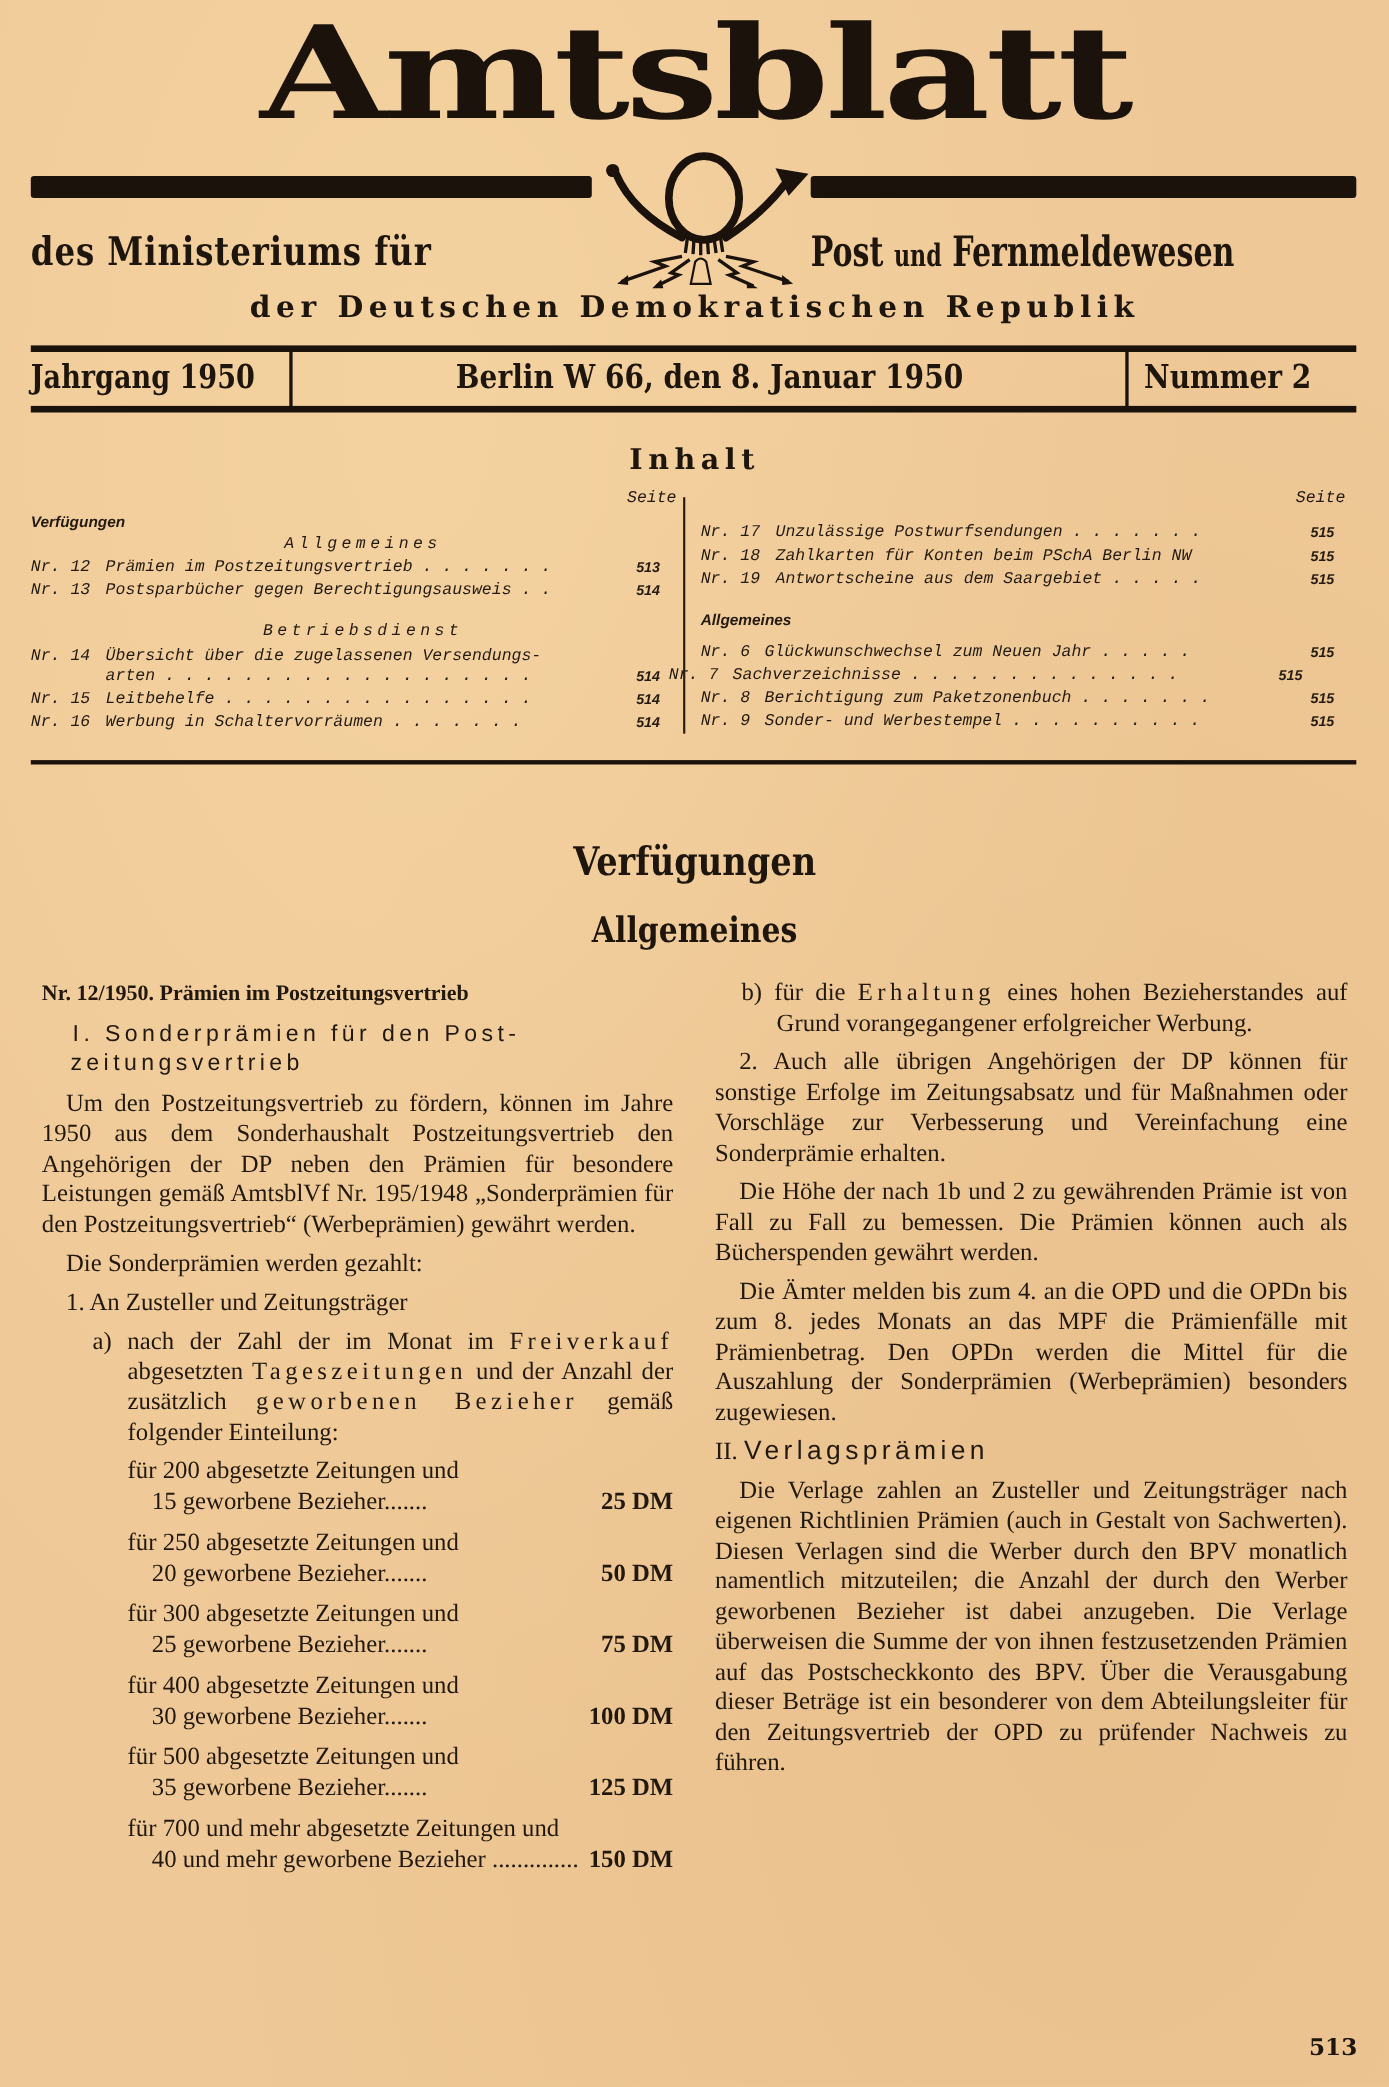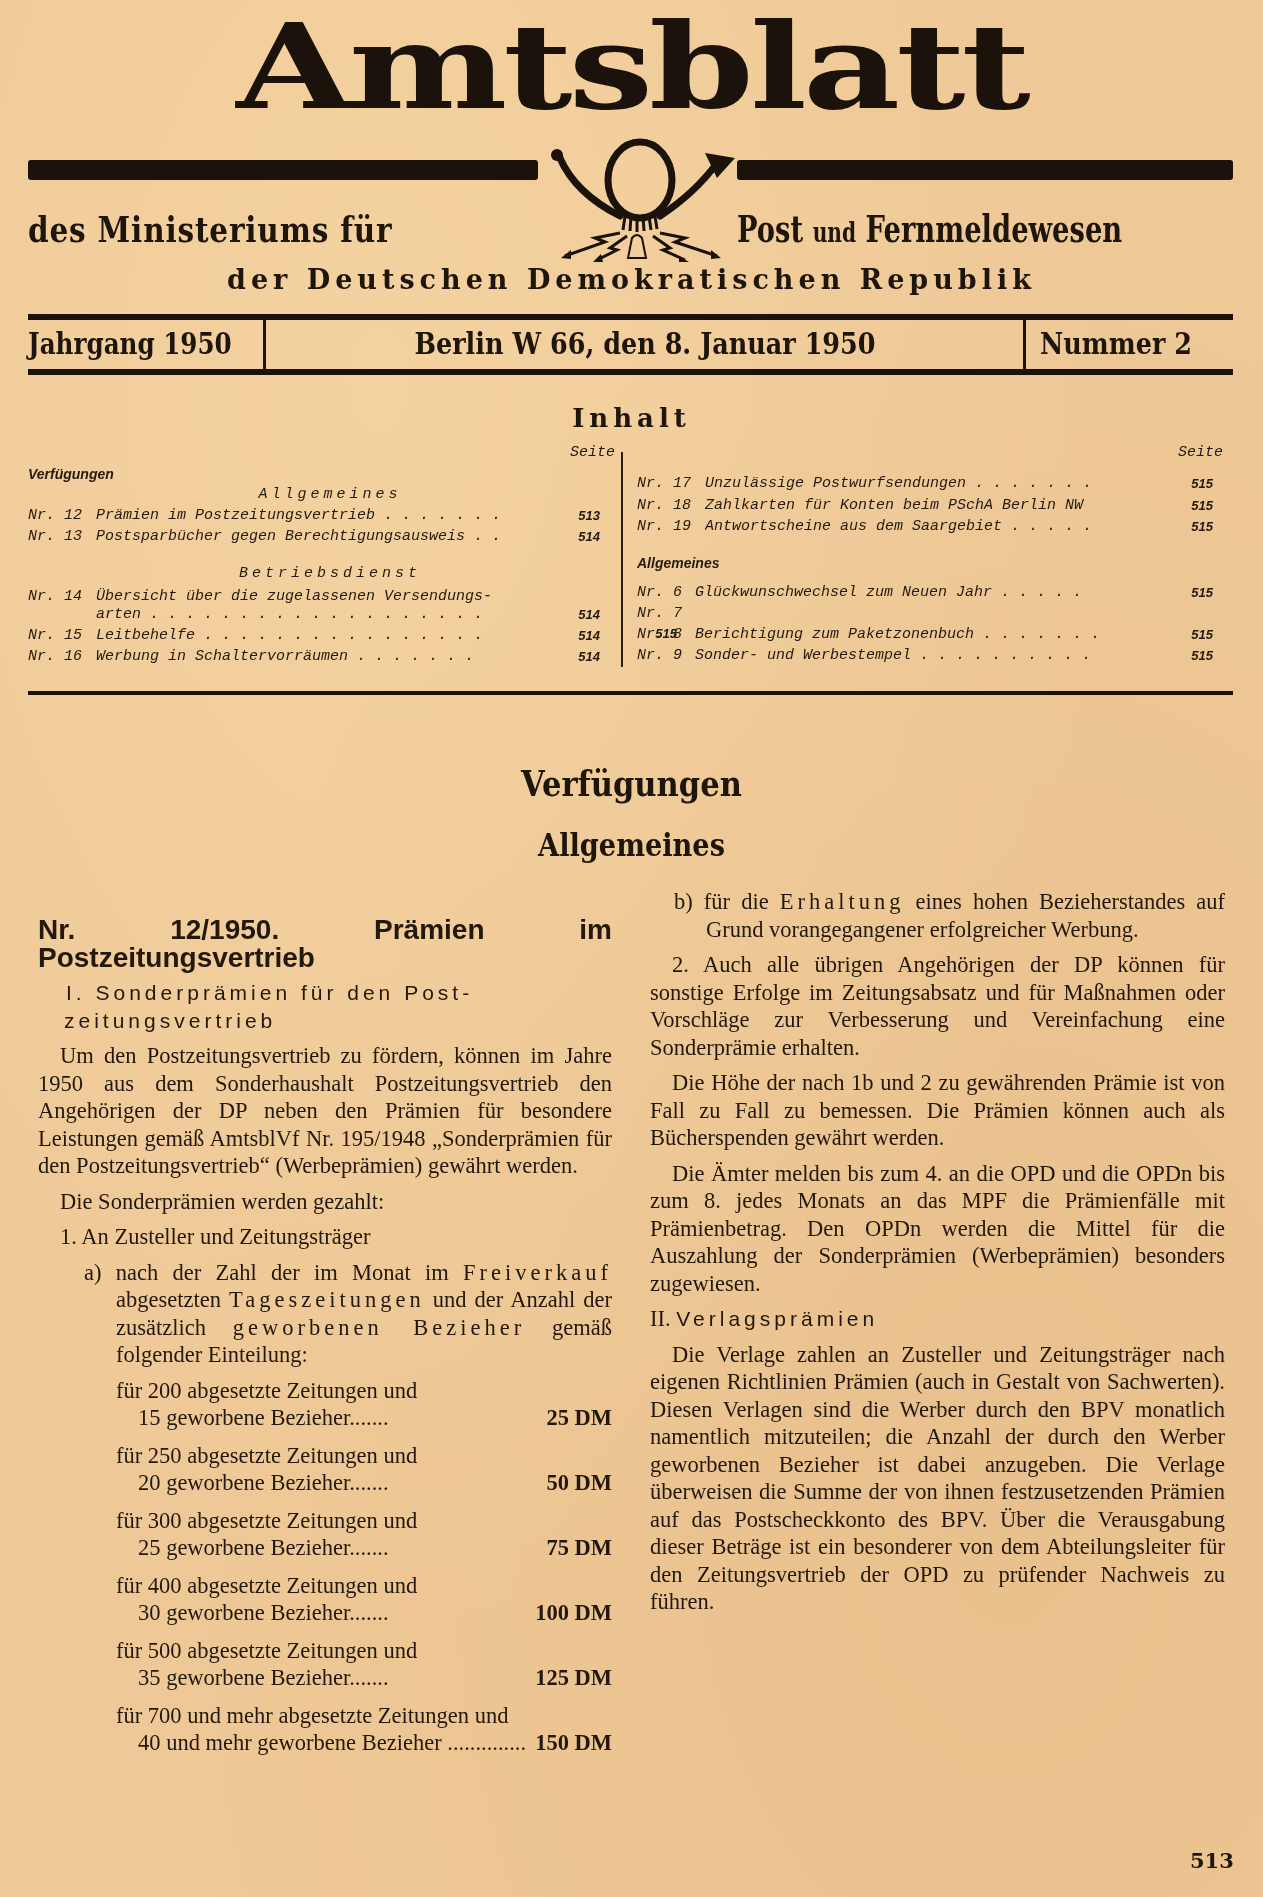--- a/index.html
+++ b/index.html
@@ -185,21 +185,21 @@
     <span class="nr">Nr. 19</span>
     <span class="ttl">Antwortscheine aus dem Saargebiet . . . . .</span>
     <span class="pg">515</span>
   </div>
   <div class="abs head" style="left:637px; top:555px;">Allgemeines</div>
   <div class="toc-row" style="left:637px; top:583px; width:576px;">
     <span class="nr" style="width:58px">Nr. 6</span>
     <span class="ttl">Glückwunschwechsel zum Neuen Jahr . . . . .</span>
     <span class="pg">515</span>
   </div>
-  <div class="toc-row" style="left:637px; top:604px; width:576px;flex-direction:column;">
+  <div class="toc-row" style="left:608px; top:604px; width:576px;">
     <span class="nr" style="width:58px">Nr. 7</span>
     <span class="ttl">Sachverzeichnisse . . . . . . . . . . . . . .</span>
     <span class="pg">515</span>
   </div>
   <div class="toc-row" style="left:637px; top:625px; width:576px;">
     <span class="nr" style="width:58px">Nr. 8</span>
     <span class="ttl">Berichtigung zum Paketzonenbuch . . . . . . .</span>
     <span class="pg">515</span>
   </div>
   <div class="toc-row" style="left:637px; top:646px; width:576px;">
@@ -207,21 +207,21 @@
     <span class="ttl">Sonder- und Werbestempel . . . . . . . . . .</span>
     <span class="pg">515</span>
   </div>
 </div>
 <div class="abs rule-toc"></div>
 
 <div class="abs h-big h-verf">Verfügungen</div>
 <div class="abs h-big h-allg">Allgemeines</div>
 
 <div class="col col-left">
-  <p class="bold mb6" style="font-size:28px; font-family:Liberation Sans, sans-serif;margin-top:26px;">Nr. 12/1950. Prämien im Postzeitungsvertrieb</p>
+  <p class="bold mb6" style="font-size:20px; font-family:Liberation Serif, serif;">Nr. 12/1950. Prämien im Postzeitungsvertrieb</p>
   <p class="spaced" style="font-family:'Liberation Sans',sans-serif; font-size:21px;margin-left:28px;">I. Sonderprämien für den Post-</p>
   <p class="spaced mb6" style="font-family:'Liberation Sans',sans-serif; font-size:21px; padding-left:26px;">zeitungsvertrieb</p>
   <p class="indent mb6">Um den Postzeitungsvertrieb zu fördern, können im Jahre 1950 aus dem Sonderhaushalt Postzeitungsvertrieb den Angehörigen der DP neben den Prämien für besondere Leistungen gemäß AmtsblVf Nr. 195/1948 „Sonderprämien für den Postzeitungsvertrieb“ (Werbeprämien) gewährt werden.</p>
   <p class="indent mb6">Die Sonderprämien werden gezahlt:</p>
   <p class="indent mb6">1. An Zusteller und Zeitungsträger</p>
   <p class="list-a mb6">
     <span>a)</span>
     <span>nach der Zahl der im Monat im</span>
     <span class="spaced">Freiverkauf</span>
     <span>abgesetzten</span>
@@ -261,18 +261,18 @@
     <span>b)</span>
     <span>für die</span>
     <span class="spaced">Erhaltung</span>
     <span>eines hohen Bezieherstandes auf Grund vorangegangener erfolgreicher Werbung.</span>
   </p>
   <p class="indent mb6">2. Auch alle übrigen Angehörigen der DP können für sonstige Erfolge im Zeitungsabsatz und für Maßnahmen oder Vorschläge zur Verbesserung und Vereinfachung eine Sonderprämie erhalten.</p>
   <p class="indent mb6">Die Höhe der nach 1b und 2 zu gewährenden Prämie ist von Fall zu Fall zu bemessen. Die Prämien können auch als Bücherspenden gewährt werden.</p>
   <p class="indent mb6">Die Ämter melden bis zum 4. an die OPD und die OPDn bis zum 8. jedes Monats an das MPF die Prämienfälle mit Prämienbetrag. Den OPDn werden die Mittel für die Auszahlung der Sonderprämien (Werbeprämien) besonders zugewiesen.</p>
   <p class="mb6">
     <span>II.</span>
-    <span class="spaced" style="font-family:'Liberation Sans',sans-serif; font-size:21px;">Verlagsprämien</span>
+    <span class="spaced" style="font-family:'Liberation Sans',sans-serif; font-size:24px;">Verlagsprämien</span>
   </p>
   <p class="indent mb6">Die Verlage zahlen an Zusteller und Zeitungsträger nach eigenen Richtlinien Prämien (auch in Gestalt von Sachwerten). Diesen Verlagen sind die Werber durch den BPV monatlich namentlich mitzuteilen; die Anzahl der durch den Werber geworbenen Bezieher ist dabei anzugeben. Die Verlage überweisen die Summe der von ihnen festzusetzenden Prämien auf das Postscheckkonto des BPV. Über die Verausgabung dieser Beträge ist ein besonderer von dem Abteilungsleiter für den Zeitungsvertrieb der OPD zu prüfender Nachweis zu führen.</p>
 </div>
 
 <div class="abs page-num">513</div>
 
 </body></html>

